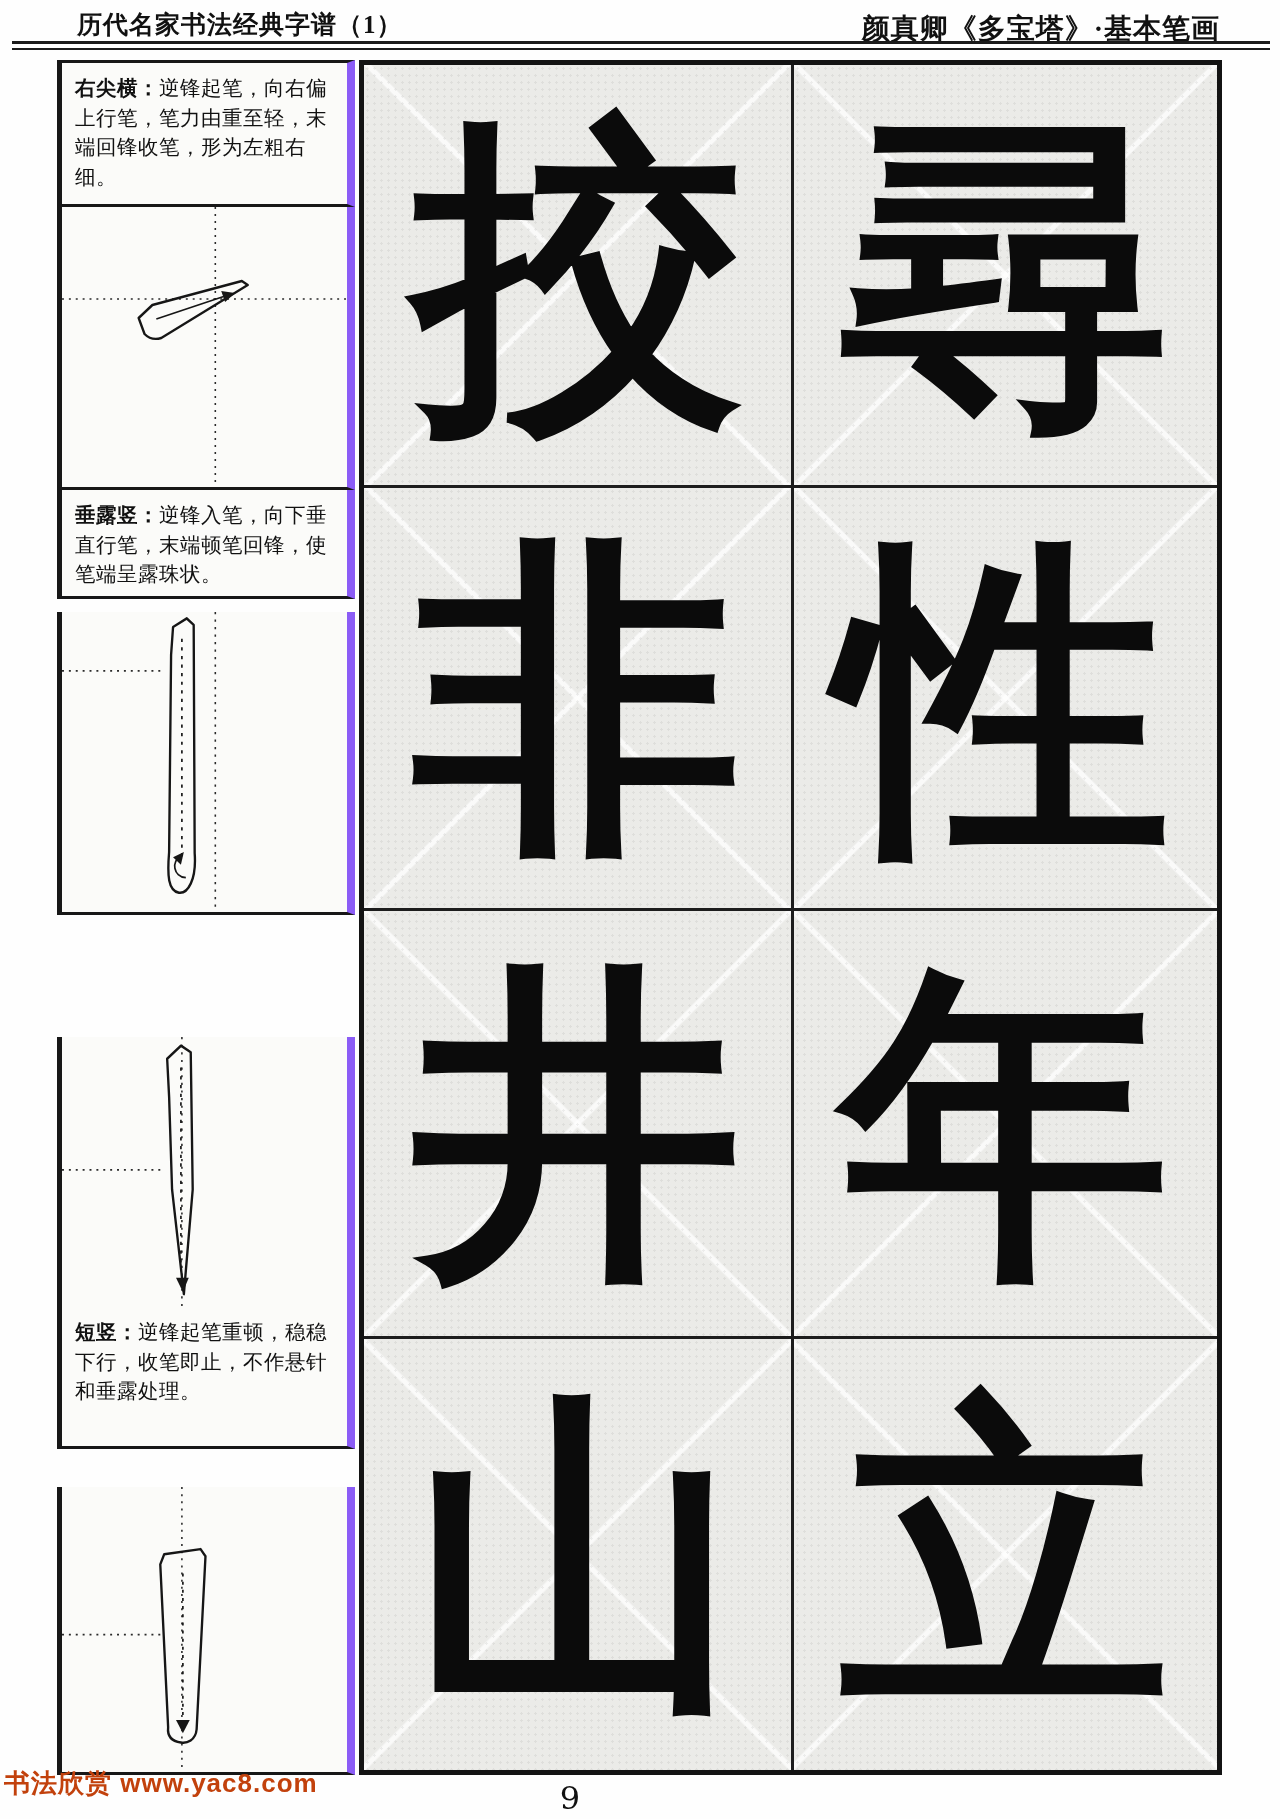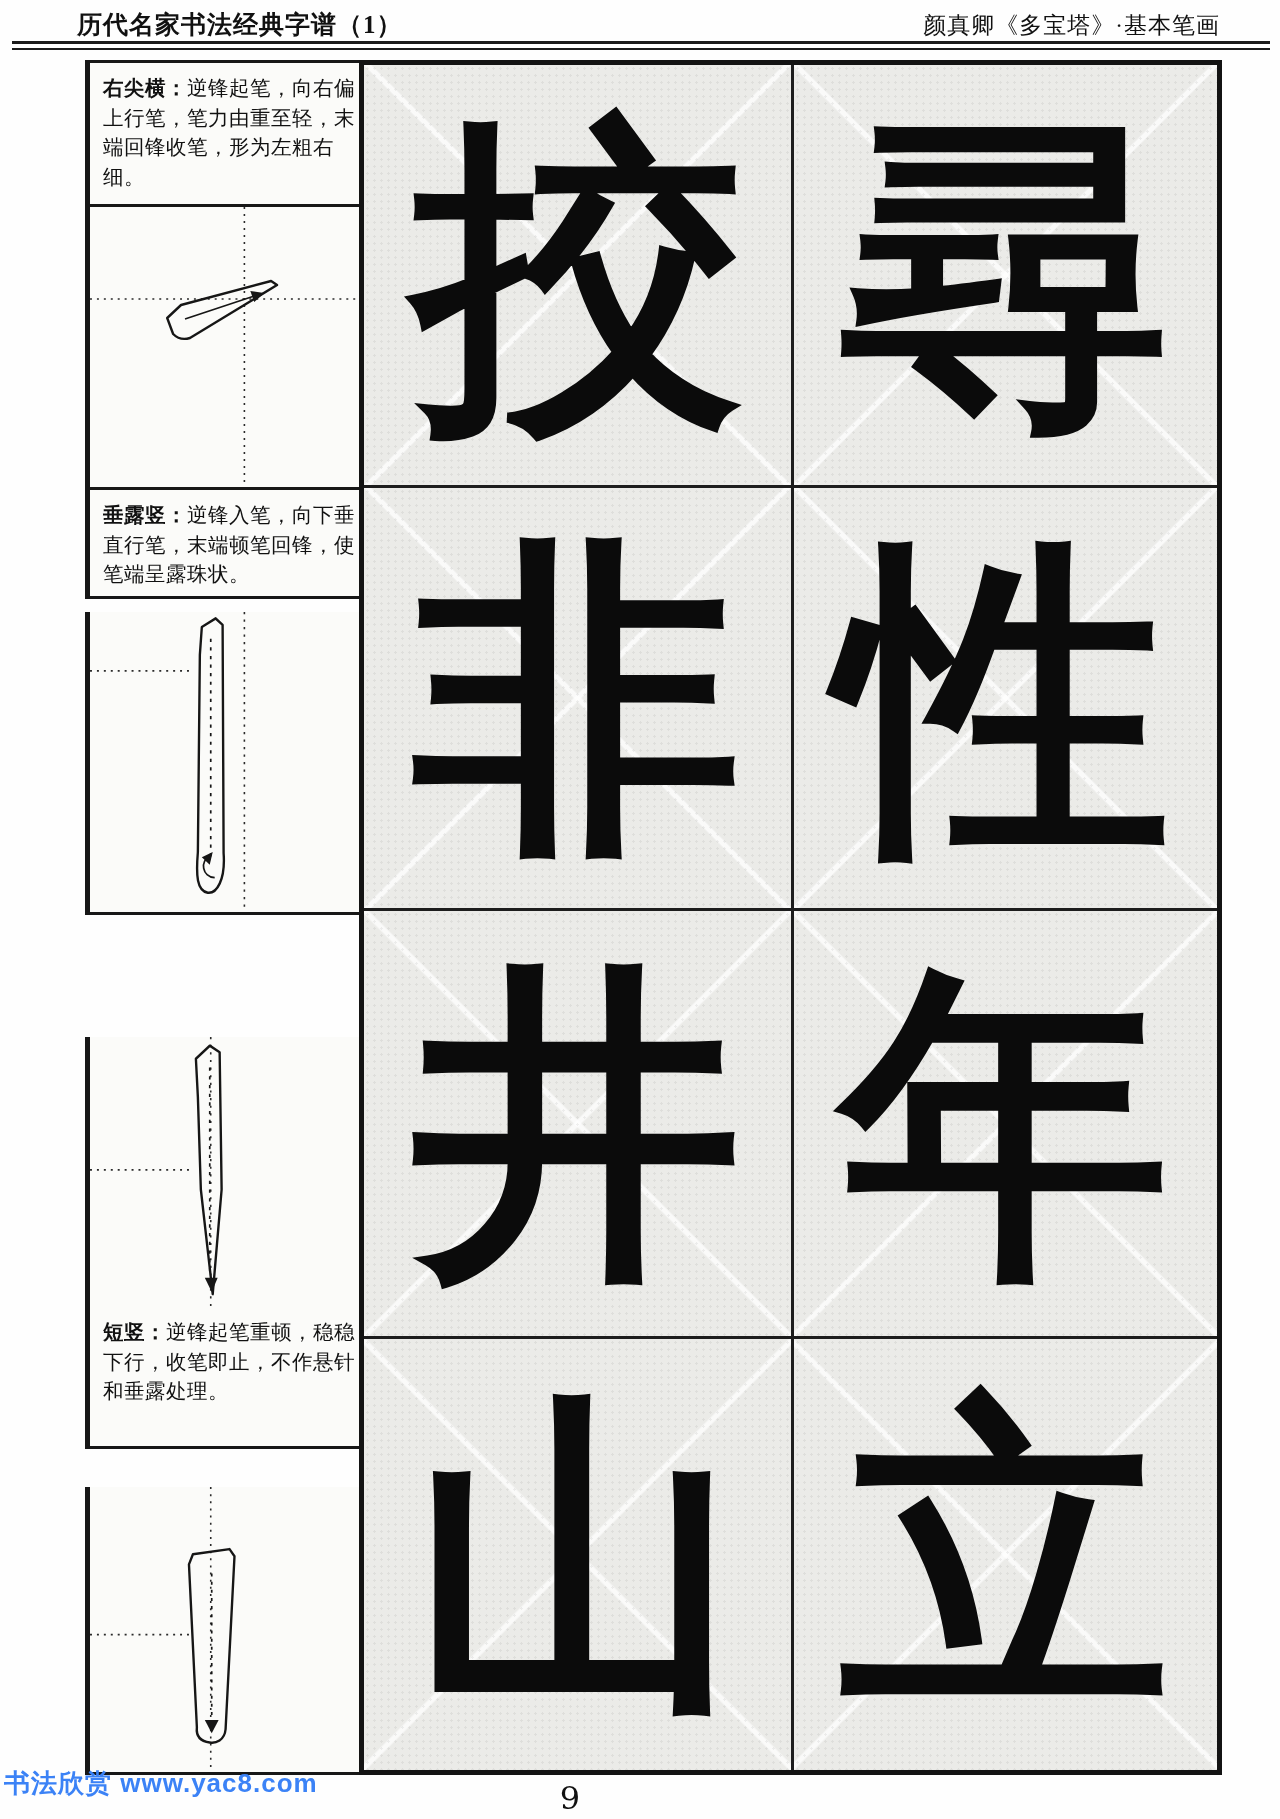--- a/index.html
+++ b/index.html
@@ -1,27 +1,27 @@
 <!DOCTYPE html>
 <html><head>
 <meta charset="utf-8">
 <style>
   html,body{margin:0;padding:0;background:#ffffff;}
   .page{position:relative;width:1280px;height:1819px;background:#fefefe;overflow:hidden;
         font-family:"Liberation Serif", serif;color:#111;}
 
   
   .hdr-left{position:absolute;left:57px;top:8px;font-size:25px;font-weight:700;letter-spacing:1px;margin-left:20px;}
-  .hdr-right{position:absolute;right:60px;top:10px;font-size:23px;font-weight:400;letter-spacing:1px;}
+  .hdr-right{position:absolute;right:60px;top:10px;font-size:28px;font-weight:700;letter-spacing:1px;}
   .hdr-rule{position:absolute;left:12px;right:10px;top:41px;height:4px;
             border-top:3px solid #1b1b1b;border-bottom:2px solid #1b1b1b;}
 
   
   .lbox{position:absolute;left:57px;width:298px;box-sizing:border-box;background:#fbfbf9;
-        border-left:5px solid #171717;border-right:6px solid #8b5cf6;border-bottom:3px solid #171717;margin-left:28px;}
+        border-left:5px solid #171717;border-right:8px solid #8b5cf6;border-bottom:3px solid #171717;}
   .lbox.first{border-top:3px solid #171717;}
   .lesson-p{margin:0;padding:11px 10px 0 13px;font-size:20.5px;line-height:1.45;letter-spacing:.5px;}
   .term{font-weight:700;}
   .lbox svg{position:absolute;left:0;top:0;width:100%;height:100%;}
 
   
   .grid{position:absolute;left:359px;top:60px;width:863px;height:1715px;box-sizing:border-box;
         border:5px solid #131313;display:grid;grid-template-columns:1fr 1fr;
         grid-template-rows:423px 423px 428px 1fr;}
   .cell{box-sizing:border-box;display:flex;align-items:center;justify-content:center;overflow:hidden;
@@ -29,21 +29,21 @@
         background-image:
           radial-gradient(rgba(0,0,0,0.055) 1px, transparent 1.1px),
           linear-gradient(45deg, transparent 49.4%, rgba(255,255,255,.75) 49.7%, rgba(255,255,255,.75) 50.3%, transparent 50.6%),
           linear-gradient(-45deg, transparent 49.4%, rgba(255,255,255,.75) 49.7%, rgba(255,255,255,.75) 50.3%, transparent 50.6%);
         background-size:7px 7px, 100% 100%, 100% 100%;}
   .cell.rcol{border-left:3px solid #1d1d1d;}
   .cell.rowline{border-bottom:3px solid #1d1d1d;}
   .char{font-family:"DejaVu Serif", serif;font-weight:700;font-size:330px;line-height:1;color:#0b0b0b;}
 
   
-  .watermark{position:absolute;left:4px;top:1766px;font-size:26px;font-weight:700;color:#3b82f6;
+  .watermark{position:absolute;left:4px;top:1766px;font-size:26px;font-weight:700;color:#c2410c;
              letter-spacing:1px;z-index:6;font-family:"Liberation Sans", sans-serif;}
   .pagenum{position:absolute;left:540px;top:1779px;width:60px;text-align:center;
            font-size:32px;font-family:"DejaVu Serif", serif;}
 
   
   .guide{stroke:#2a2a2a;stroke-width:1.6;stroke-dasharray:2 5;fill:none;}
   .outline{stroke:#161616;stroke-width:2.4;fill:none;stroke-linejoin:round;}
   .arrowline{stroke:#161616;stroke-width:1.7;fill:none;}
   .ahead{fill:#161616;stroke:none;}
 </style>

